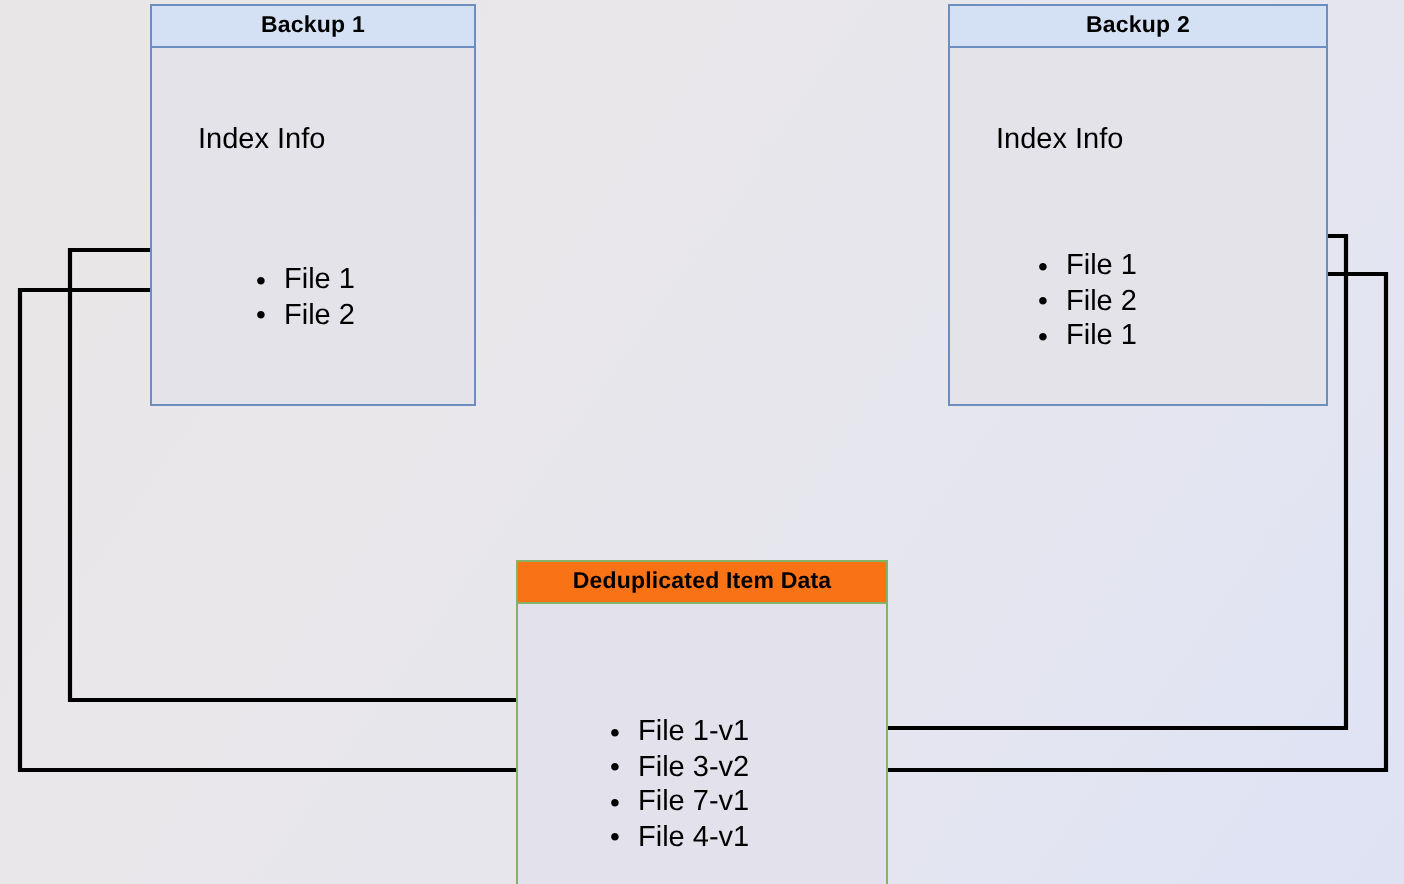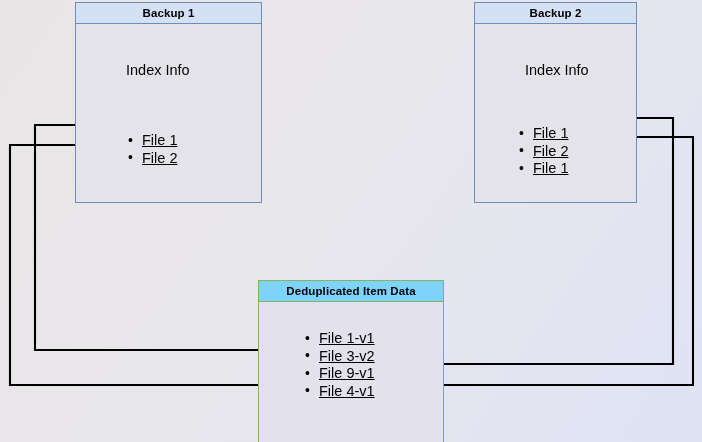--- a/index.html
+++ b/index.html
@@ -52,38 +52,36 @@
   .node .node-body {
     position: relative;
     flex: 1 1 auto;
   }
 
   .node.green {
     border-color: #82b366;
     background: #e3e2ec;
   }
   .node.green .node-header {
-    background: #7dd3fc;
+    background: #f97316;
     border-bottom-color: #82b366;
   }
 
   .index-title {
     position: absolute;
     font-size: 14.5px;
     color: #000;
     white-space: nowrap;
-    margin-left: 27px;
   }
 
   ul.file-list {
     position: absolute;
     list-style: none;
     margin: 0;
     padding: 0;
-    text-decoration: underline;
   }
   ul.file-list li {
     position: relative;
     font-size: 14.5px;
     line-height: 17.6px;
     color: #000;
     padding-left: 14px;
     white-space: nowrap;
   }
   ul.file-list li::before {
@@ -112,48 +110,48 @@
       <path d="M 122,125 L 35,125 L 35,350 L 296,350" marker-end="url(#arrowR)"></path>
 
       <path d="M 122,145 L 10,145 L 10,385 L 296,385" marker-end="url(#arrowR)"></path>
 
       <path d="M 602,118 L 673,118 L 673,364 L 396,364" marker-end="url(#arrowR)"></path>
 
       <path d="M 602,137 L 693,137 L 693,385 L 396,385" marker-end="url(#arrowR)"></path>
     </g>
   </svg>
 
-  <div class="node" style="left:75px; top:2px; width:187px; height:201px;">
+  <div class="node" style="left:75px; top:2px; width:163px; height:201px;">
     <div class="node-header">Backup 1</div>
     <div class="node-body">
       <div class="index-title" style="left:23px; top:38px;">Index Info</div>
       <ul class="file-list" style="left:52px; top:108px;">
         <li>File 1</li>
         <li>File 2</li>
       </ul>
     </div>
   </div>
 
-  <div class="node" style="left:474px; top:2px; width:163px; height:201px;">
+  <div class="node" style="left:474px; top:2px; width:190px; height:201px;">
     <div class="node-header">Backup 2</div>
     <div class="node-body">
       <div class="index-title" style="left:23px; top:38px;">Index Info</div>
       <ul class="file-list" style="left:44px; top:101px;">
         <li>File 1</li>
         <li>File 2</li>
         <li>File 1</li>
       </ul>
     </div>
   </div>
 
   <div class="node green" style="left:258px; top:280px; width:186px; height:165px;">
     <div class="node-header">Deduplicated Item Data</div>
     <div class="node-body">
-      <ul class="file-list" style="left:46px; top:28px;">
+      <ul class="file-list" style="left:46px; top:56px;">
         <li>File 1-v1</li>
         <li>File 3-v2</li>
-        <li>File 9-v1</li>
+        <li>File 7-v1</li>
         <li>File 4-v1</li>
       </ul>
     </div>
   </div>
 
 </div>
 
 </body></html>

